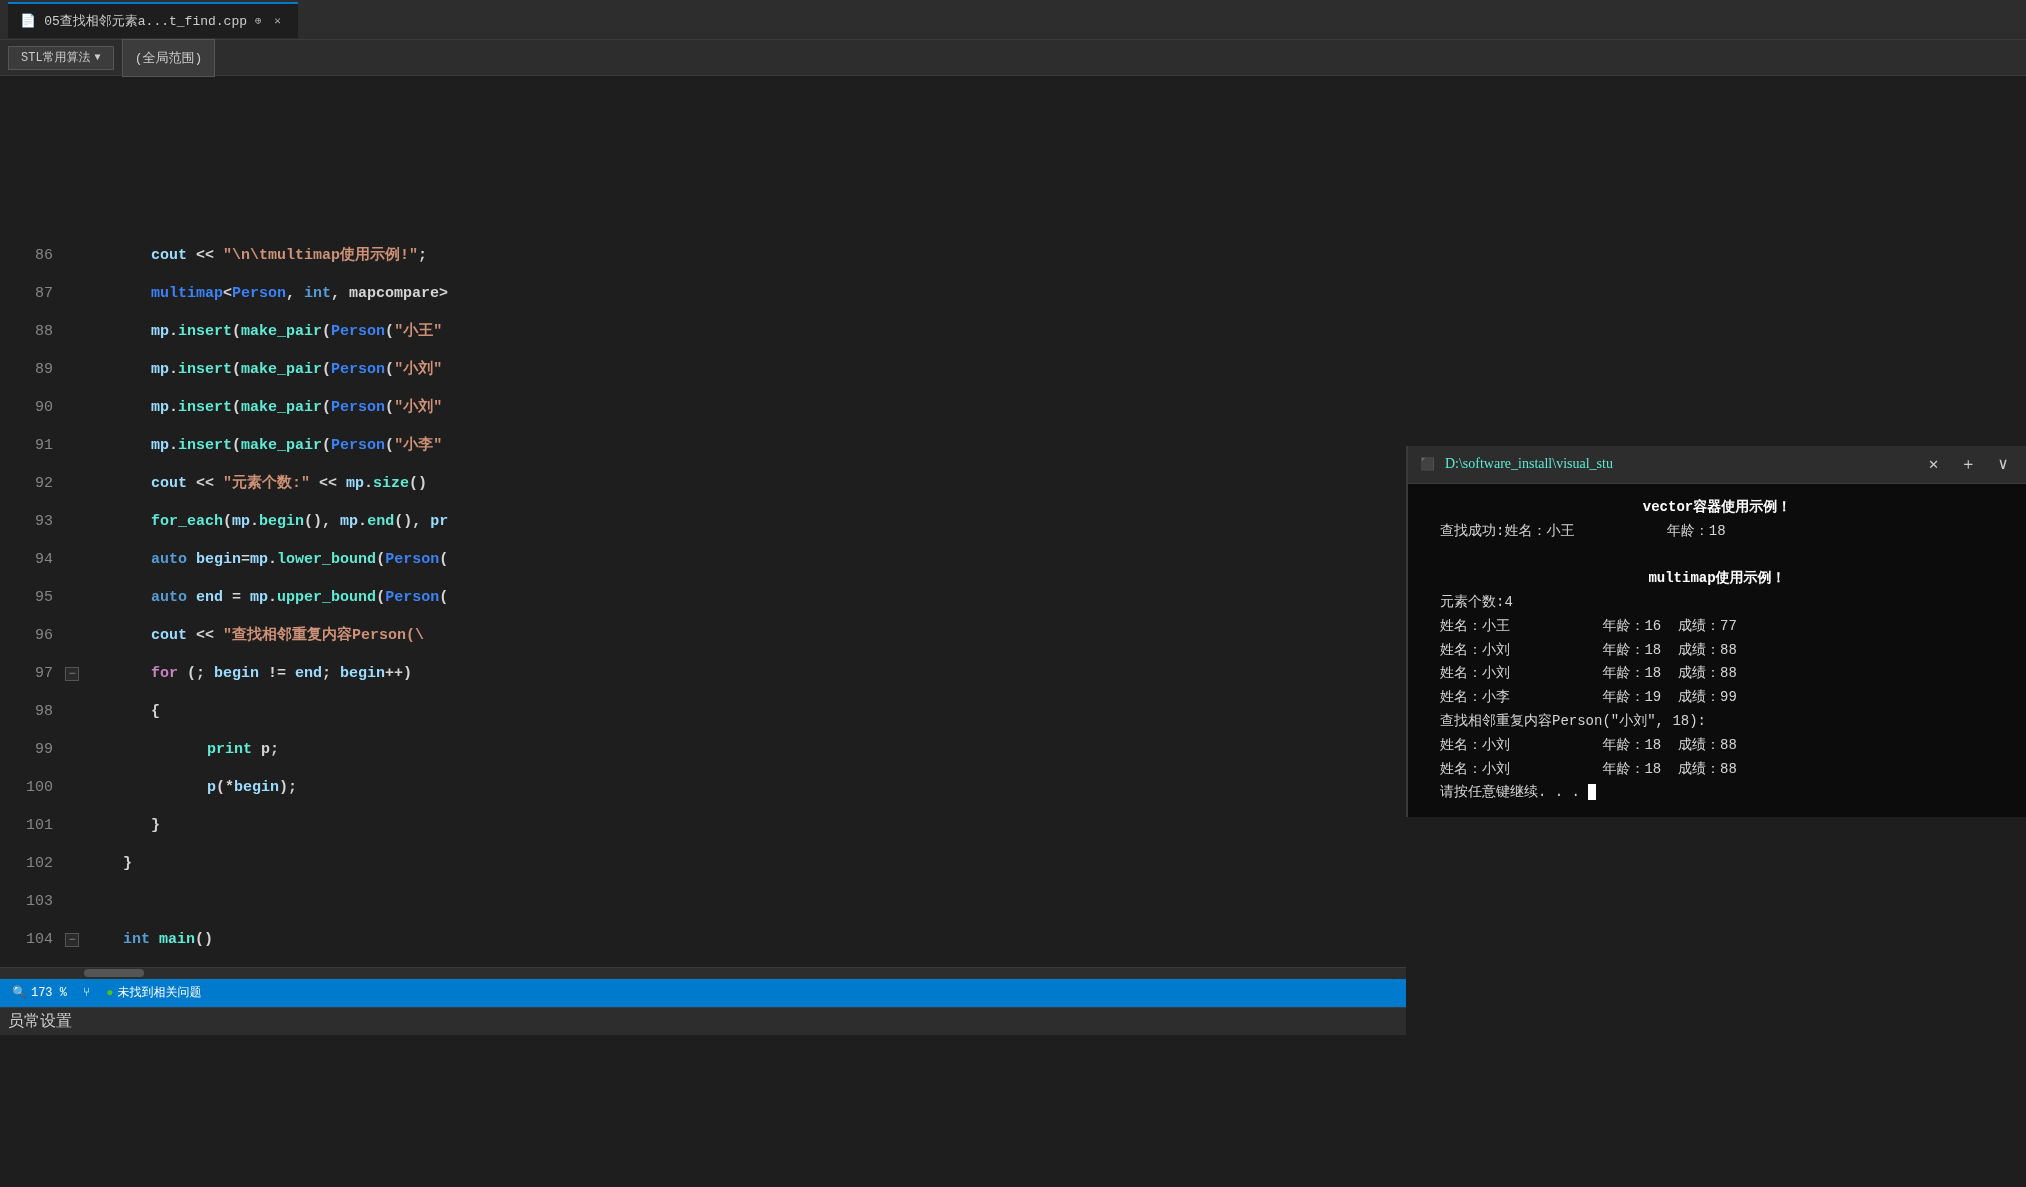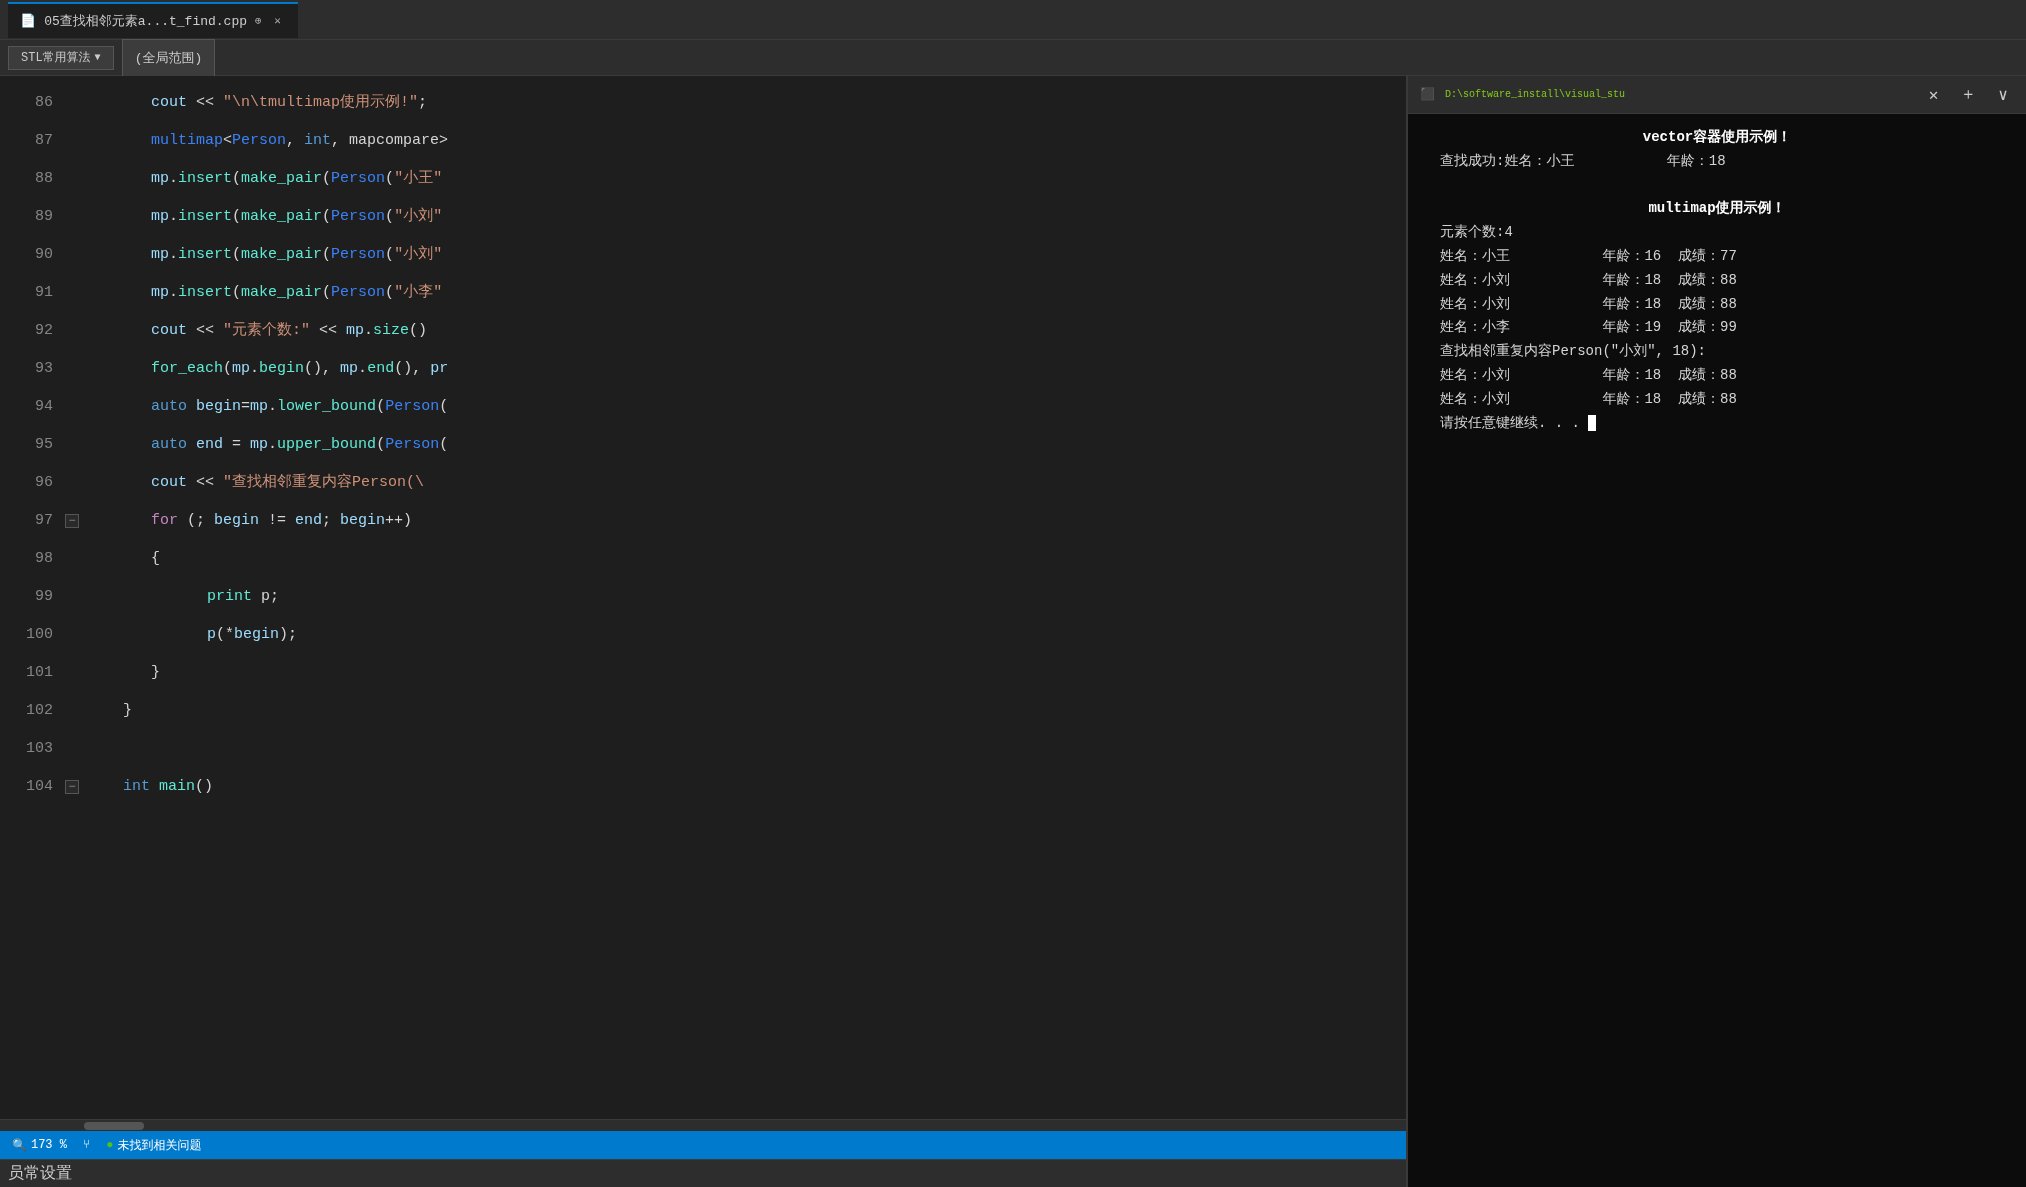--- a/index.html
+++ b/index.html
@@ -78,20 +78,21 @@
       height: 24px;
       display: flex;
       align-items: center;
     }
 
     
     .main-area {
       display: flex;
       flex: 1;
       overflow: hidden;
+      align-items: center;
     }
 
     
     .editor-pane {
       flex: 1;
       background: #1e1e1e;
       overflow: hidden;
       display: flex;
       flex-direction: column;
       position: relative;
@@ -144,20 +145,21 @@
       background: #2a2a2a;
     }
 
     .code-lines {
       flex: 1;
       padding: 8px 0;
       font-size: 15px;
       line-height: 1.6;
       color: #d4d4d4;
       overflow: hidden;
+      font-weight: bold;
     }
 
     .code-line {
       height: 38px;
       display: flex;
       align-items: center;
       white-space: pre;
     }
 
     
@@ -240,26 +242,27 @@
 
     .terminal-tab {
       color: #ccc;
       font-size: 12px;
       display: flex;
       align-items: center;
       gap: 6px;
     }
 
     .terminal-title-text {
-      color: #84cc16;
-      font-size: 10px;
+      color: #5eead4;
+      font-size: 14px;
       flex: 1;
       white-space: nowrap;
       overflow: hidden;
       text-overflow: ellipsis;
+      font-family: Liberation Serif, serif;
     }
 
     .terminal-btn {
       color: #ccc;
       font-size: 16px;
       cursor: pointer;
       padding: 2px 6px;
     }
 
     .terminal-content {

